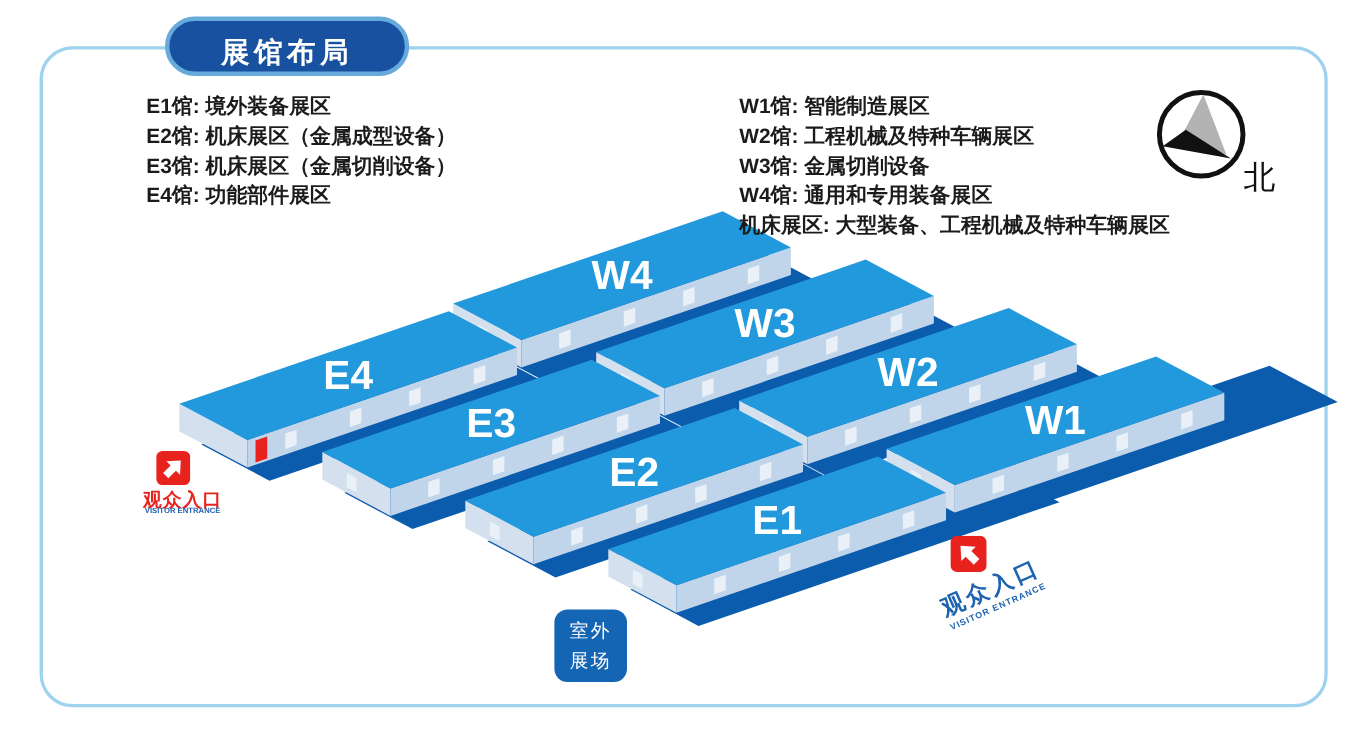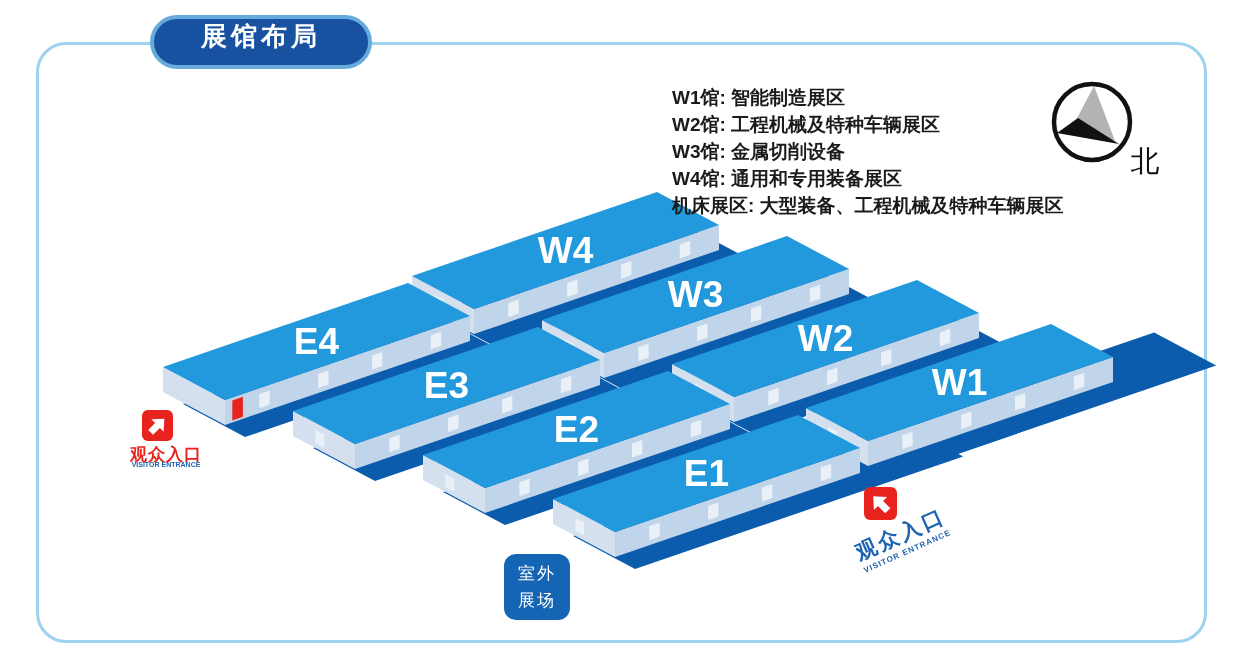--- a/index.html
+++ b/index.html
@@ -7,21 +7,21 @@
     position:relative;width:1240px;height:664px;background:#ffffff;overflow:hidden;
     font-family:"Liberation Sans","DejaVu Sans",sans-serif;
   }
   .frame{
     position:absolute;left:36px;top:42px;width:1165px;height:595px;
     border:3px solid #9fd2ee;border-radius:30px;background:transparent;
   }
   .title-pill{
     position:absolute;left:150px;top:15px;width:222px;height:54px;
     background:#17519f;border:4px solid #66abdc;border-radius:30px;
-    box-sizing:border-box;display:flex;align-items:flex-start;justify-content:center;
+    box-sizing:border-box;display:flex;align-items:flex-end;justify-content:center;
   }
   .title-pill span{color:#ffffff;font-size:26px;font-weight:bold;letter-spacing:4px;}
   .legend{position:absolute;color:#1b1b1b;font-size:19px;font-weight:bold;line-height:27px;white-space:nowrap;}
   .legend-left{left:133px;top:84px;}
   .legend-right{left:672px;top:84px;}
   #map-svg{position:absolute;left:0;top:0;width:1240px;height:664px;}
   .bldg-label{font-family:"Liberation Sans","DejaVu Sans",sans-serif;font-size:37px;font-weight:bold;fill:#ffffff;}
   .compass-label{font-family:"Liberation Sans","DejaVu Sans",sans-serif;font-size:29px;fill:#111111;}
   .entrance-icon{position:absolute;}
   .ent-left-cn{position:absolute;left:118px;top:443px;width:96px;text-align:center;
@@ -136,20 +136,26 @@
       <polygon points="1094,86 1115,141 1075,122" fill="#b3b3b3"></polygon>
       <polygon points="1057,133 1119,144 1078,118" fill="#111111"></polygon>
       <text x="1145" y="171" text-anchor="middle" class="compass-label">北</text>
     </g>
   </svg>
 
   <div class="title-pill">
     <span>展馆布局</span>
   </div>
 
+  <div class="legend legend-left">
+    <div>E1馆: 境外装备展区</div>
+    <div>E2馆: 机床展区（金属成型设备）</div>
+    <div>E3馆: 机床展区（金属切削设备）</div>
+    <div>E4馆: 功能部件展区</div>
+  </div>
 
   <div class="legend legend-right">
     <div>W1馆: 智能制造展区</div>
     <div>W2馆: 工程机械及特种车辆展区</div>
     <div>W3馆: 金属切削设备</div>
     <div>W4馆: 通用和专用装备展区</div>
     <div>机床展区: 大型装备、工程机械及特种车辆展区</div>
   </div>
 
   <svg class="entrance-icon" style="left:142px;top:410px" width="31" height="31" viewBox="0 0 32 32">

